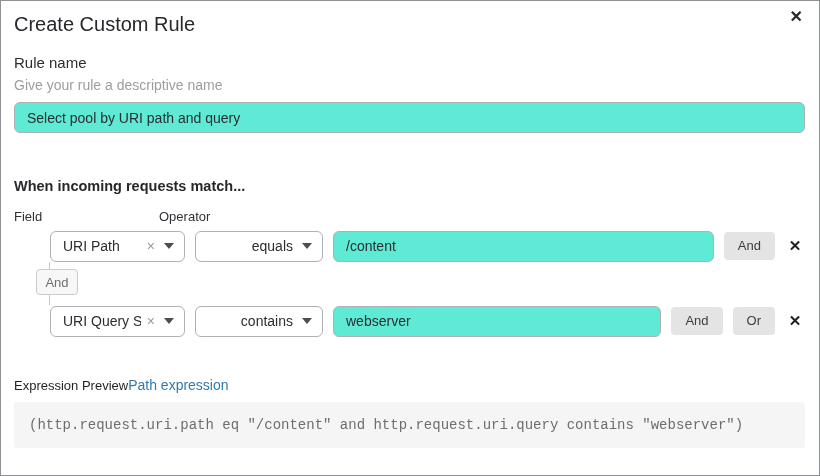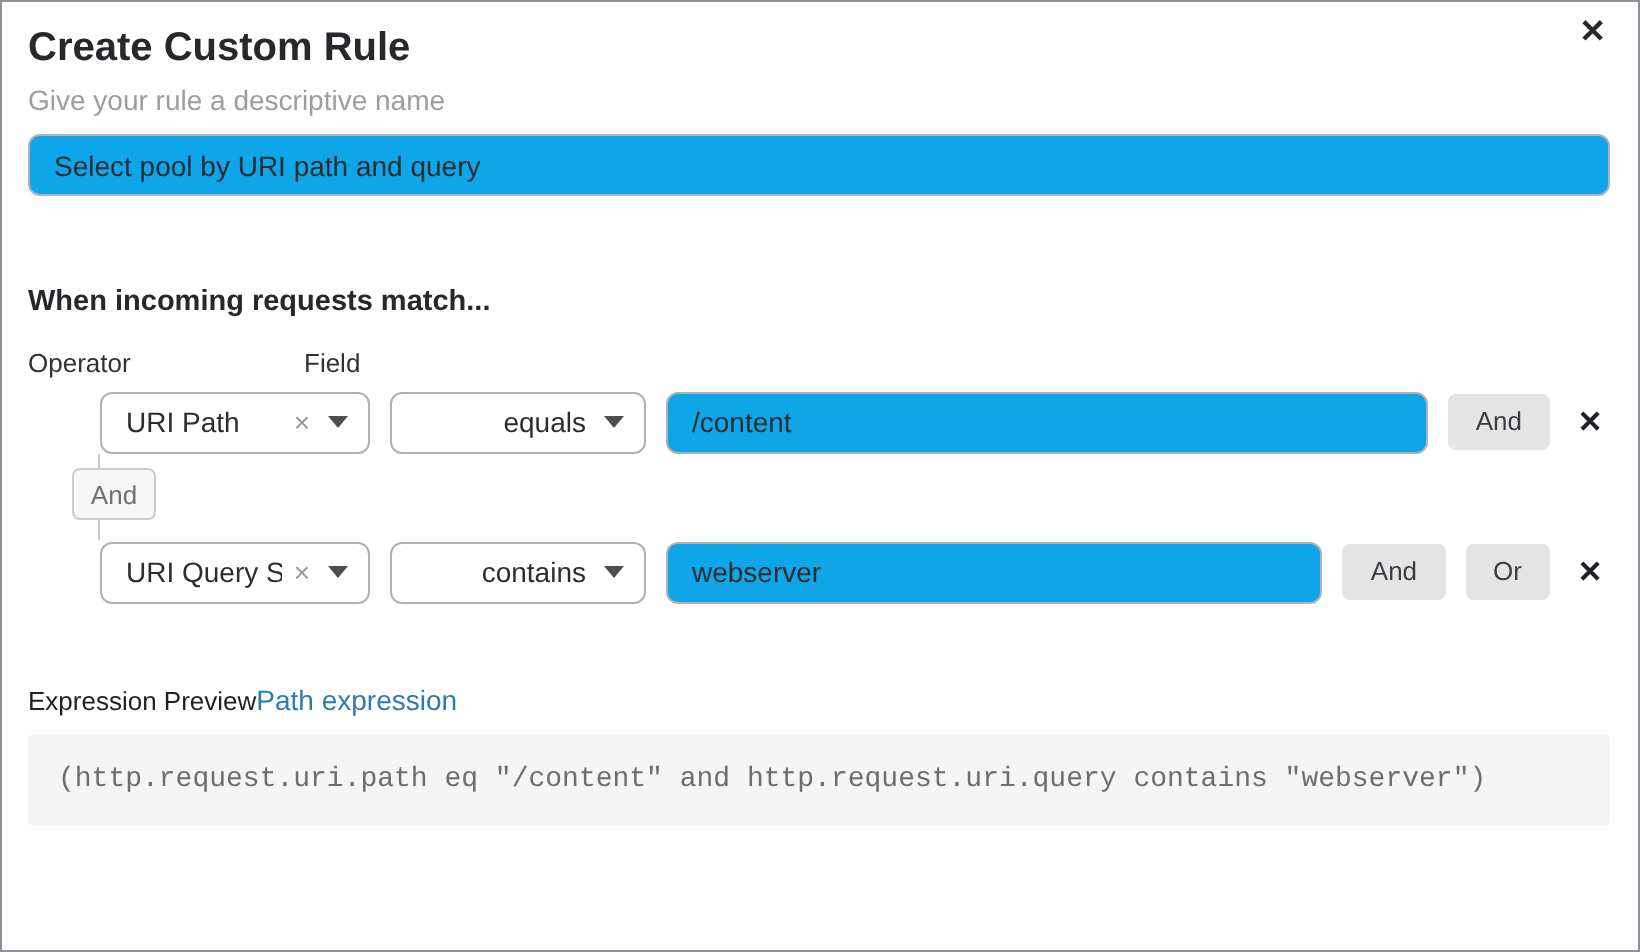--- a/index.html
+++ b/index.html
@@ -7,36 +7,36 @@
   body {
     font-family: "Liberation Sans", sans-serif;
     background: #ffffff;
     border: 1px solid #8f9195;
     color: #26282b;
     position: relative;
     overflow: hidden;
   }
   .dialog { padding: 10px 14px 0 13px; position: relative; height: 100%; }
 
-  .dialog-title { font-size: 20px; font-weight: 700; color: #26282b; line-height: 26px; }
+  .dialog-title { font-size: 20px; font-weight: 400; color: #26282b; line-height: 26px; }
   .close-btn {
     position: absolute; top: 6px; right: 16px;
     font-size: 16px; font-weight: 700; color: #26282b;
     cursor: pointer; line-height: 20px;
   }
 
   .rule-label { margin-top: 17px; font-size: 15px; color: #2b2d30; line-height: 18px; }
   .rule-hint  { margin-top: 5px; font-size: 14px; color: #9b9da0; line-height: 17px; }
 
   .text-input {
     width: 100%; height: 31px;
     border: 1px solid #aeb1b5; border-radius: 6px;
     font-family: "Liberation Sans", sans-serif;
     font-size: 14px; color: #2b2d30;
-    padding: 0 12px; background: #0ea5e9; outline: none;
+    padding: 0 12px; background: #5eead4; outline: none;
   }
   .name-input { margin-top: 8px; display: block; }
 
   .match-heading { margin-top: 44px; font-size: 14.5px; font-weight: 700; color: #26282b; line-height: 18px; }
 
   .cols { display: flex; gap: 10px; margin-top: 14px; }
   .col-label { font-size: 13px; color: #303236; line-height: 16px; }
   .col-field { width: 135px; }
   .col-operator { width: 128px; }
   .col-value { flex: 1; }
@@ -91,28 +91,29 @@
   }
 </style>
 </head>
 <body>
 
 <div class="dialog">
 
   <div class="dialog-title">Create Custom Rule</div>
   <div class="close-btn">✕</div>
 
+  <div class="rule-label">Rule name</div>
   <div class="rule-hint">Give your rule a descriptive name</div>
   <input class="text-input name-input" type="text" value="Select pool by URI path and query" style="">
 
   <div class="match-heading">When incoming requests match...</div>
 
   <div class="cols">
+    <div class="col-label col-field">Field</div>
     <div class="col-label col-operator">Operator</div>
-    <div class="col-label col-field">Field</div>
   </div>
 
   <div class="cond-row">
     <div class="select-box field-select">
       <span class="sel-text">URI Path</span>
       <span class="sel-clear">×</span>
       <span class="caret"></span>
     </div>
     <div class="select-box operator-select">
       <span class="sel-text">equals</span>

